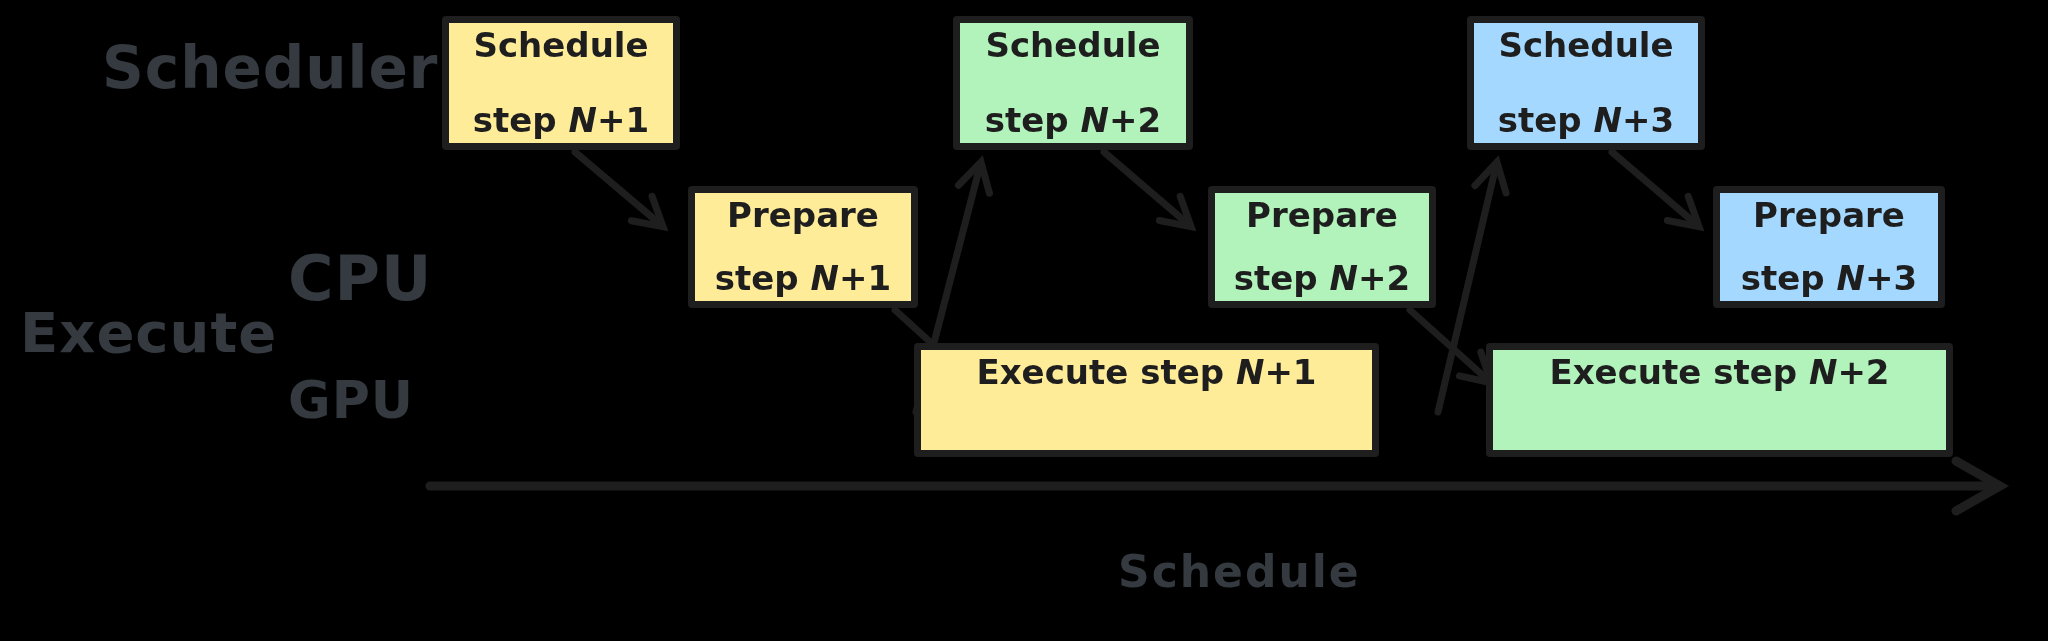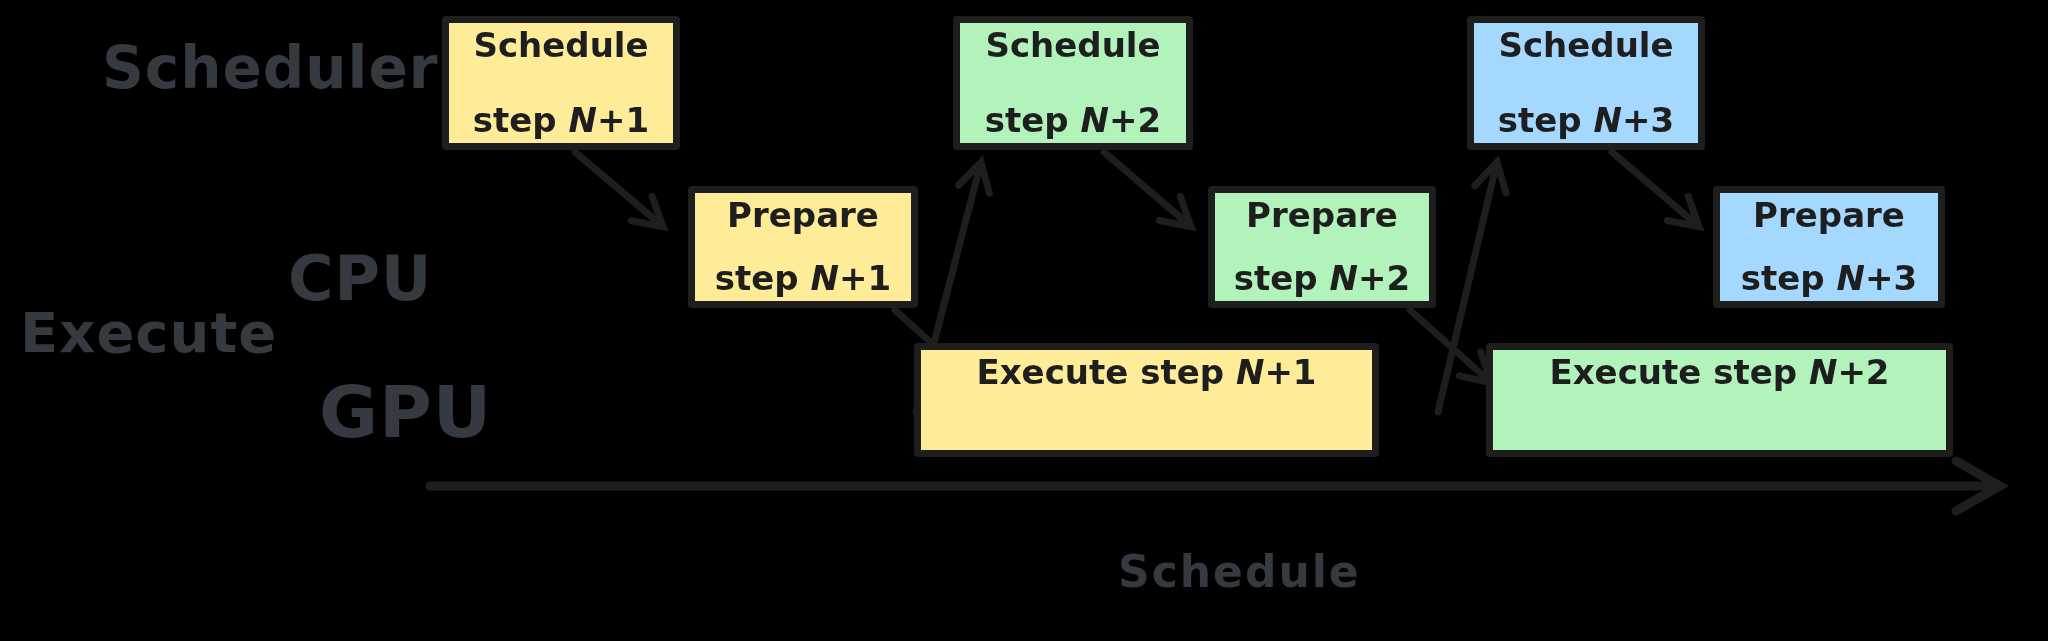--- a/index.html
+++ b/index.html
@@ -32,21 +32,21 @@
   .row-label {
     position: absolute;
     color: var(--c-label, #343a40);
     font-weight: 700;
     white-space: nowrap;
     letter-spacing: 1px;
   }
   .lbl-scheduler { left: 102px; top: 34px;  font-size: 58px; }
   .lbl-worker    { left: 20px;  top: 300px; font-size: 56px; }
   .lbl-cpu       { left: 288px; top: 242px; font-size: 62px; }
-  .lbl-gpu       { left: 288px; top: 370px; font-size: 72px; margin-left: 31px; }
+  .lbl-gpu       { left: 288px; top: 370px; font-size: 52px; }
   .lbl-timeline  { left: 1118px; top: 546px; font-size: 44px; letter-spacing: 2px; }
   .box {
     position: absolute;
     box-sizing: border-box;
     border: 7px solid var(--c-stroke, #1e1e1e);
     border-radius: 4px;
     color: var(--c-stroke, #1e1e1e);
     font-size: 34px;
     font-weight: 600;
     line-height: 1.32;

